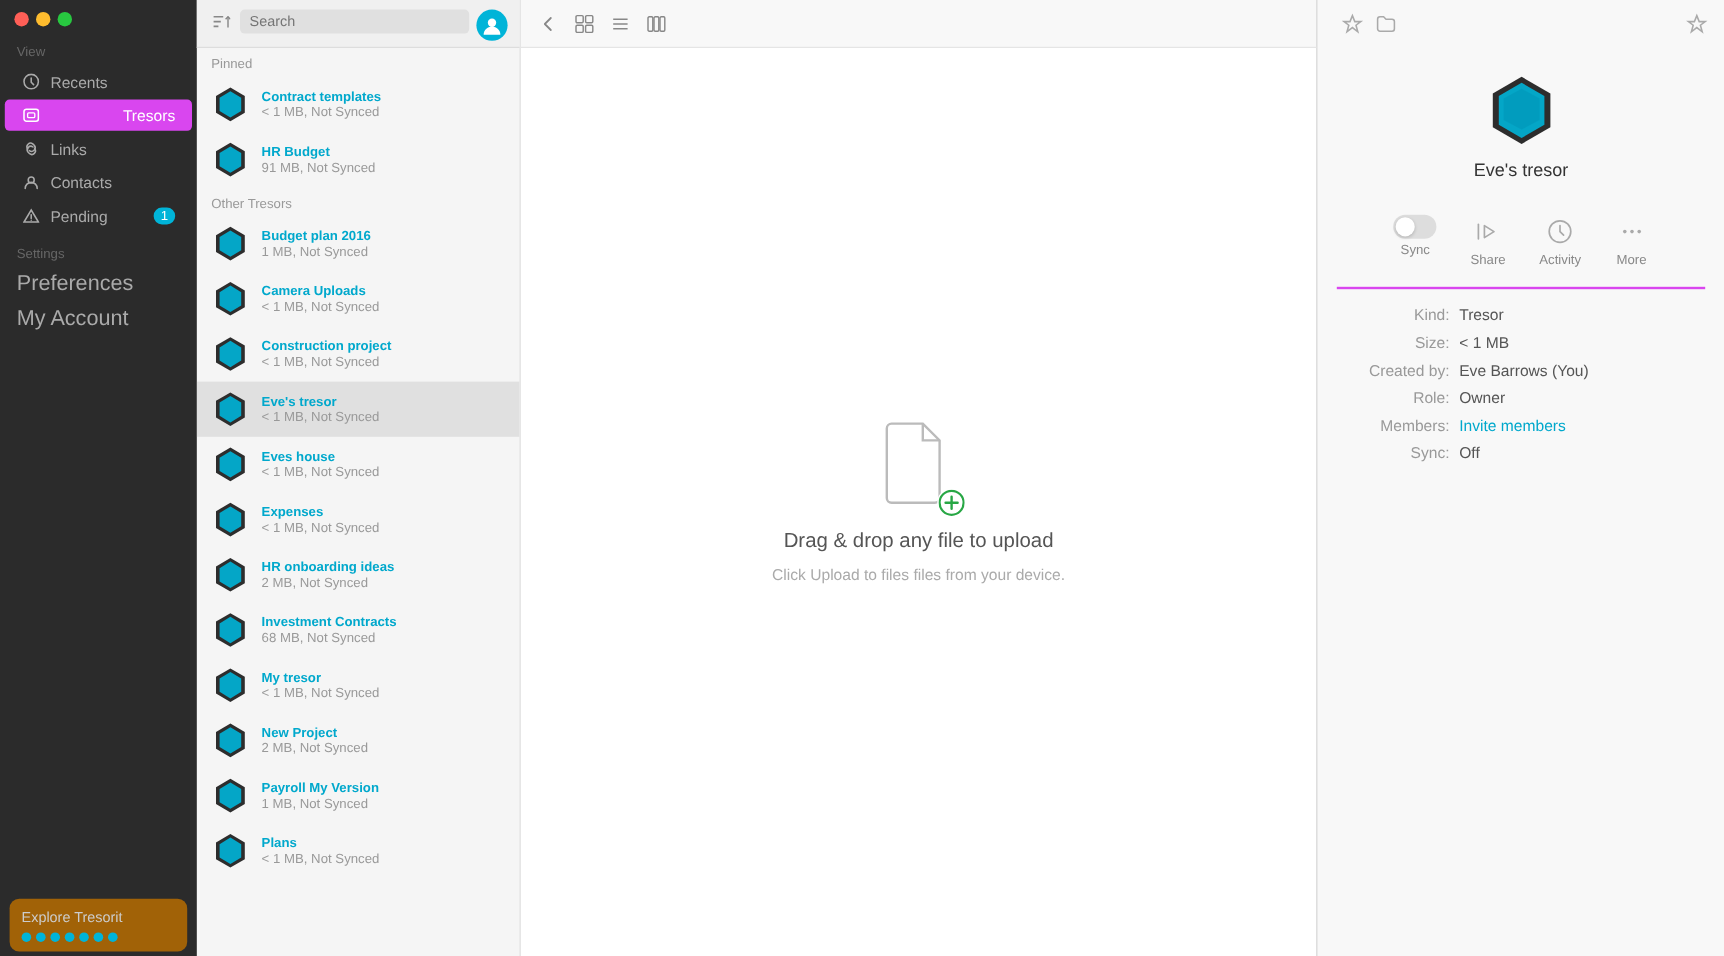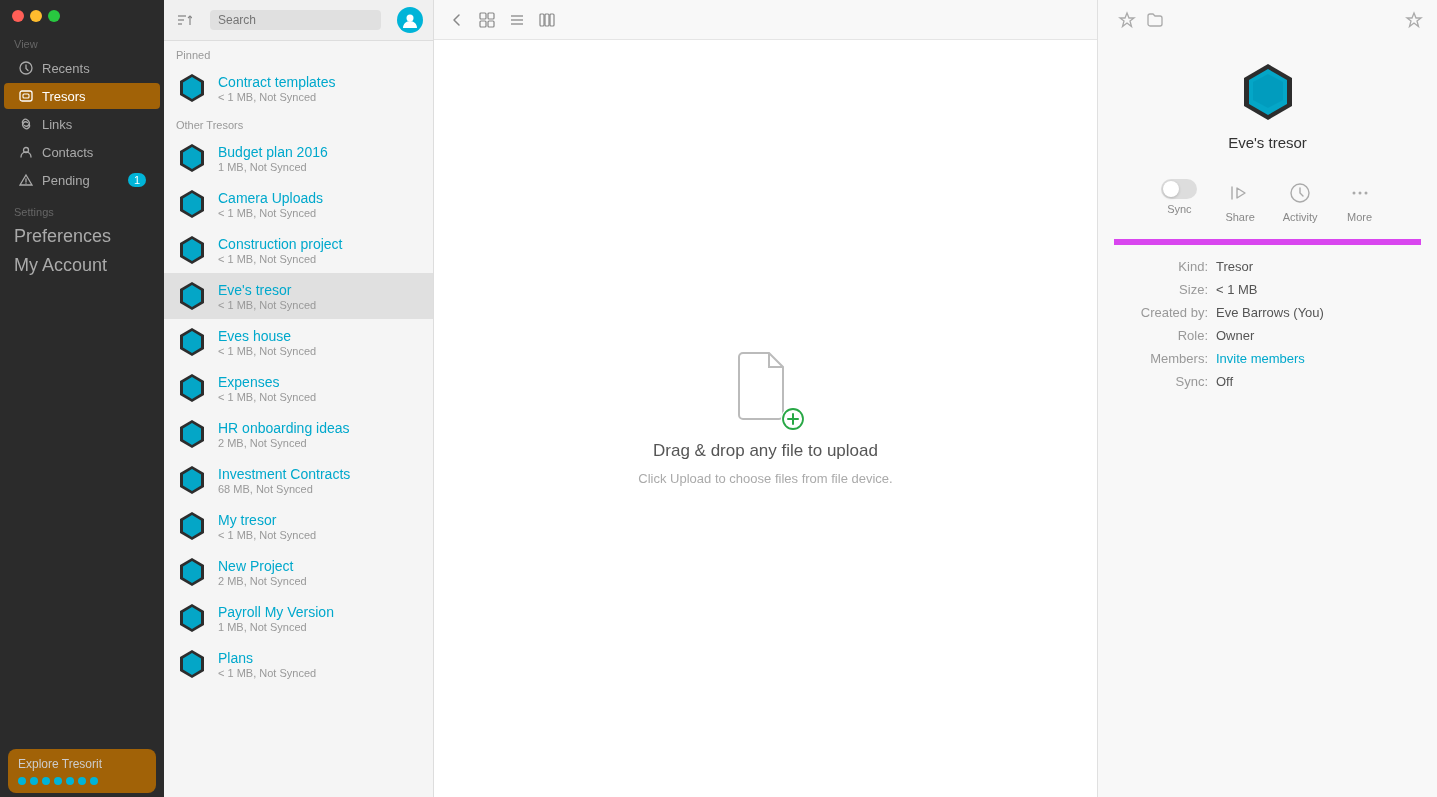--- a/index.html
+++ b/index.html
@@ -8,47 +8,47 @@
     
     .sidebar { width: 164px; background: #2b2b2b; display: flex; flex-direction: column; height: 100%; flex-shrink: 0; }
     .sidebar-traffic { display: flex; align-items: center; gap: 6px; padding: 10px 12px 8px; }
     .traffic-btn { width: 12px; height: 12px; border-radius: 50%; display: inline-block; }
     .traffic-close { background: #ff5f57; }
     .traffic-min { background: #febc2e; }
     .traffic-max { background: #28c840; }
 
     .sidebar-section-label { font-size: 11px; color: #666; padding: 8px 14px 4px; text-transform: none; }
     .sidebar-item { display: flex; align-items: center; gap: 8px; padding: 5px 14px; cursor: pointer; border-radius: 4px; margin: 1px 4px; color: #aaa; font-size: 13px; }
-    .sidebar-item.active { background: #a16207; color: #fff; }
+    .sidebar-item.active { background: #d946ef; color: #fff; justify-content: space-between; }
     .sidebar-item .icon-circle { width: 16px; height: 16px; display: flex; align-items: center; justify-content: center; flex-shrink: 0; }
 
     .sidebar-settings-label { font-size: 11px; color: #666; padding: 12px 14px 4px; }
     .sidebar-settings-item { display: flex; padding: 4px 14px; cursor: pointer; color: #aaa; font-size: 18px; }
 
     .explore-btn { margin: auto 8px 4px; background: #a16207; border-radius: 8px; padding: 8px 10px; cursor: pointer; }
     .explore-btn-label { color: #ccc; font-size: 12px; margin-bottom: 6px; }
     .explore-dots { display: flex; gap: 4px; }
     .explore-dot { width: 8px; height: 8px; border-radius: 50%; background: #00b4d8; }
 
     .pending-badge { background: #00b4d8; color: #fff; border-radius: 10px; font-size: 11px; padding: 1px 6px; margin-left: auto; }
 
     
     .file-panel { width: 270px; background: #f5f5f5; display: flex; flex-direction: column; height: 100%; flex-shrink: 0; border-right: 1px solid #ddd; }
-    .file-panel-toolbar { display: flex; align-items: center; gap: 16px; padding: 20px 10px; background: #f0f0f0; border-bottom: 1px solid #ddd; height: 40px; }
+    .file-panel-toolbar { display: flex; align-items: flex-start; gap: 6px; padding: 8px 10px; background: #f0f0f0; border-bottom: 1px solid #ddd; height: 40px; }
     .toolbar-icon { width: 20px; height: 20px; display: flex; align-items: center; justify-content: center; color: #888; cursor: pointer; flex-shrink: 0; }
     .search-input { flex: 1; background: #e0e0e0; border: none; border-radius: 4px; padding: 3px 8px; font-size: 12px; color: #555; outline: none; }
     .avatar-circle { width: 26px; height: 26px; border-radius: 50%; background: #00b4d8; display: flex; align-items: center; justify-content: center; overflow: hidden; flex-shrink: 0; }
     .avatar-circle svg { width: 20px; height: 20px; }
 
     .pinned-label { font-size: 11px; color: #999; padding: 8px 12px 4px; font-weight: 500; }
     .tresor-item { display: flex; align-items: center; gap: 10px; padding: 7px 12px; cursor: pointer; }
     .tresor-item.selected { background: #e0e0e0; }
     .tresor-icon { width: 32px; height: 32px; flex-shrink: 0; }
     .tresor-info { display: flex; flex-direction: column; }
-    .tresor-name { color: #00a8cc; font-size: 14px; font-weight: 400; }
+    .tresor-name { color: #00a8cc; font-size: 11px; font-weight: 700; }
     .tresor-meta { color: #999; font-size: 11px; margin-top: 1px; }
     .section-divider { font-size: 11px; color: #999; padding: 8px 12px 4px; font-weight: 500; }
 
     
     .main-content { flex: 1; background: #fff; display: flex; flex-direction: column; height: 100%; }
     .main-toolbar { display: flex; align-items: center; gap: 8px; padding: 8px 12px; border-bottom: 1px solid #e5e5e5; height: 40px; background: #f8f8f8; }
     .main-toolbar-icon { color: #888; cursor: pointer; width: 22px; height: 22px; display: flex; align-items: center; justify-content: center; }
 
     .drop-zone { flex: 1; display: flex; flex-direction: column; align-items: center; justify-content: center; gap: 10px; background: #fff; }
     .drop-icon { position: relative; width: 70px; height: 80px; }
@@ -60,21 +60,21 @@
 
     
     .detail-panel { width: 340px; background: #f8f8f8; border-left: 1px solid #e0e0e0; display: flex; flex-direction: column; height: 100%; flex-shrink: 0; }
     .detail-header { display: flex; align-items: center; justify-content: flex-end; padding: 8px 12px; height: 40px; }
     .detail-header-icon { color: #aaa; cursor: pointer; width: 22px; height: 22px; display: flex; align-items: center; justify-content: center; margin-left: 6px; }
 
     .detail-hero { display: flex; flex-direction: column; align-items: center; padding: 20px 0 16px; }
     .detail-tresor-icon { width: 64px; height: 64px; margin-bottom: 10px; }
     .detail-name { font-size: 15px; color: #333; font-weight: 500; }
 
-    .detail-actions { display: flex; justify-content: center; gap: 28px; padding: 12px 0 16px; border-bottom: 6px solid #d946ef; margin: 0 16px; }
+    .detail-actions { display: flex; justify-content: center; gap: 28px; padding: 12px 0 16px; border-bottom: 2px solid #d946ef; margin: 0 16px; }
     .detail-action { display: flex; flex-direction: column; align-items: center; gap: 4px; cursor: pointer; }
     .detail-action-icon { width: 28px; height: 28px; color: #aaa; display: flex; align-items: center; justify-content: center; }
     .detail-action-label { font-size: 11px; color: #888; }
     .sync-toggle { width: 36px; height: 20px; background: #ddd; border-radius: 10px; position: relative; cursor: pointer; }
     .sync-toggle-knob { width: 16px; height: 16px; background: #fff; border-radius: 50%; position: absolute; top: 2px; left: 2px; box-shadow: 0 1px 3px rgba(0,0,0,0.2); }
 
     .detail-meta { padding: 14px 20px; }
     .meta-row { display: flex; justify-content: flex-start; margin-bottom: 8px; font-size: 13px; }
     .meta-label { color: #999; margin-right: 8px; text-align: right; min-width: 90px; }
     .meta-value { color: #555; text-align: left; min-width: 140px; }
@@ -200,20 +200,32 @@
             <polygon points="16,2 28,9 28,23 16,30 4,23 4,9" fill="#2d2d2d"></polygon>
             <polygon points="16,5 25,10.5 25,21.5 16,27 7,21.5 7,10.5" fill="#00b4d8" opacity="0.9"></polygon>
           </svg>
       </div>
       <div class="tresor-info">
         <span class="tresor-name">Contract templates</span>
         <span class="tresor-meta">&lt; 1 MB, Not Synced</span>
       </div>
     </div>
 
+    <div class="tresor-item">
+      <div class="tresor-icon hex-icon">
+        <svg width="32" height="32" viewBox="0 0 32 32">
+            <polygon points="16,2 28,9 28,23 16,30 4,23 4,9" fill="#2d2d2d"></polygon>
+            <polygon points="16,5 25,10.5 25,21.5 16,27 7,21.5 7,10.5" fill="#00b4d8" opacity="0.9"></polygon>
+          </svg>
+      </div>
+      <div class="tresor-info">
+        <span class="tresor-name">HR Budget</span>
+        <span class="tresor-meta">91 MB, Not Synced</span>
+      </div>
+    </div>
 
     <div class="section-divider">Other Tresors</div>
 
     <div class="tresor-item">
       <div class="tresor-icon hex-icon">
         <svg width="32" height="32" viewBox="0 0 32 32">
             <polygon points="16,2 28,9 28,23 16,30 4,23 4,9" fill="#2d2d2d"></polygon>
             <polygon points="16,5 25,10.5 25,21.5 16,27 7,21.5 7,10.5" fill="#00b4d8" opacity="0.9"></polygon>
           </svg>
       </div>
@@ -396,21 +408,21 @@
       </svg>
       <div class="drop-plus">
         <svg viewBox="0 0 22 22" fill="none">
             <circle cx="11" cy="11" r="10" stroke="#28a745" stroke-width="1.8"></circle>
             <line x1="11" y1="6" x2="11" y2="16" stroke="#28a745" stroke-width="2" stroke-linecap="round"></line>
             <line x1="6" y1="11" x2="16" y2="11" stroke="#28a745" stroke-width="2" stroke-linecap="round"></line>
           </svg>
       </div>
     </div>
     <div class="drop-title">Drag &amp; drop any file to upload</div>
-    <div class="drop-subtitle">Click Upload to choose files from file device.</div>
+    <div class="drop-subtitle">Click Upload to files files from your device.</div>
   </div>
 </div>
 
 <div class="detail-panel">
   <div class="detail-header">
     <div class="detail-header-icon">
       <svg width="18" height="18" viewBox="0 0 18 18" fill="none">
           <path d="M9 2L11 7H16L12 10L13.5 15.5L9 12L4.5 15.5L6 10L2 7H7L9 2Z" stroke="#aaa" stroke-width="1.3" fill="none"></path>
         </svg>
     </div>

